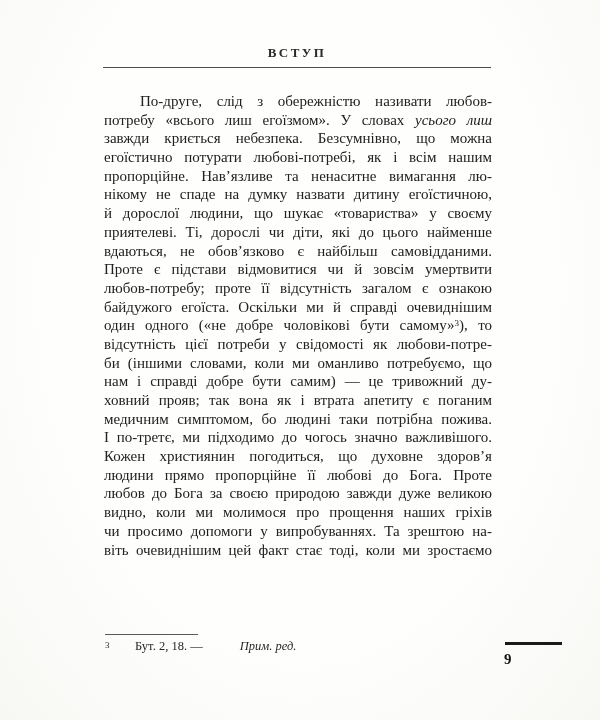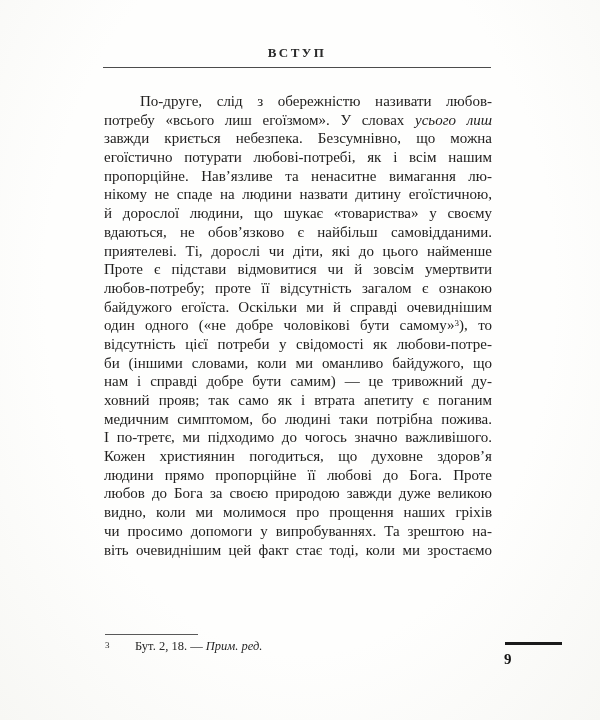--- a/index.html
+++ b/index.html
@@ -75,21 +75,21 @@
     left: 105px;
     width: 387px;
     font-size: 12.5px;
     color: #272727;
   }
   .fn-marker {
     display: inline-block;
     width: 30px;
     vertical-align: 2px;
   }
-  .fn-text i { font-style: italic; }
+  .fn-text i { font-style: italic; margin-left: 34px; }
   .page-number-rule {
     position: absolute;
     top: 642px;
     left: 505px;
     width: 57px;
     height: 3px;
     background: #1a1a1a;
   }
   .page-number {
     position: absolute;
@@ -108,32 +108,32 @@
   <div class="running-header">ВСТУП</div>
 
   <div class="header-rule"></div>
 
   <div class="body-paragraph">
       <div class="text-line indent"><span>По-друге, слід з обережністю називати любов-</span></div>
       <div class="text-line"><span>потребу «всього лиш егоїзмом». У словах </span><i>усього лиш</i></div>
       <div class="text-line"><span>завжди криється небезпека. Безсумнівно, що можна</span></div>
       <div class="text-line"><span>егоїстично потурати любові-потребі, як і всім нашим</span></div>
       <div class="text-line"><span>пропорційне. Нав’язливе та ненаситне вимагання лю-</span></div>
-      <div class="text-line"><span>нікому не спаде на людини назвати дитину егоїстичною,</span></div>
+      <div class="text-line"><span>нікому не спаде на думку назвати дитину егоїстичною,</span></div>
       <div class="text-line"><span>й дорослої людини, що шукає «товариства» у своєму</span></div>
+      <div class="text-line"><span>приятелеві. Ті, дорослі чи діти, які до цього найменше</span></div>
       <div class="text-line"><span>вдаються, не обов’язково є найбільш самовідданими.</span></div>
-      <div class="text-line"><span>приятелеві. Ті, дорослі чи діти, які до цього найменше</span></div>
       <div class="text-line"><span>Проте є підстави відмовитися чи й зовсім умертвити</span></div>
       <div class="text-line"><span>любов-потребу; проте її відсутність загалом є ознакою</span></div>
       <div class="text-line"><span>байдужого егоїста. Оскільки ми й справді очевиднішим</span></div>
       <div class="text-line"><span>один одного («не добре чоловікові бути самому»</span><sup>3</sup><span>), то</span></div>
       <div class="text-line"><span>відсутність цієї потреби у свідомості як любови-потре-</span></div>
-      <div class="text-line"><span>би (іншими словами, коли ми оманливо байдужого, що</span></div>
+      <div class="text-line"><span>би (іншими словами, коли ми оманливо потребуємо, що</span></div>
       <div class="text-line"><span>нам і справді добре бути самим) — це тривожний ду-</span></div>
-      <div class="text-line"><span>ховний прояв; так само як і втрата апетиту є поганим</span></div>
+      <div class="text-line"><span>ховний прояв; так вона як і втрата апетиту є поганим</span></div>
       <div class="text-line"><span>медичним симптомом, бо людині таки потрібна пожива.</span></div>
       <div class="text-line"><span>І по-третє, ми підходимо до чогось значно важливішого.</span></div>
       <div class="text-line"><span>Кожен християнин погодиться, що духовне здоров’я</span></div>
       <div class="text-line"><span>людини прямо пропорційне її любові до Бога. Проте</span></div>
       <div class="text-line"><span>любов до Бога за своєю природою завжди дуже великою</span></div>
       <div class="text-line"><span>видно, коли ми молимося про прощення наших гріхів</span></div>
       <div class="text-line"><span>чи просимо допомоги у випробуваннях. Та зрештою на-</span></div>
       <div class="text-line"><span>віть очевиднішим цей факт стає тоді, коли ми зростаємо</span></div>
     </div>
 

